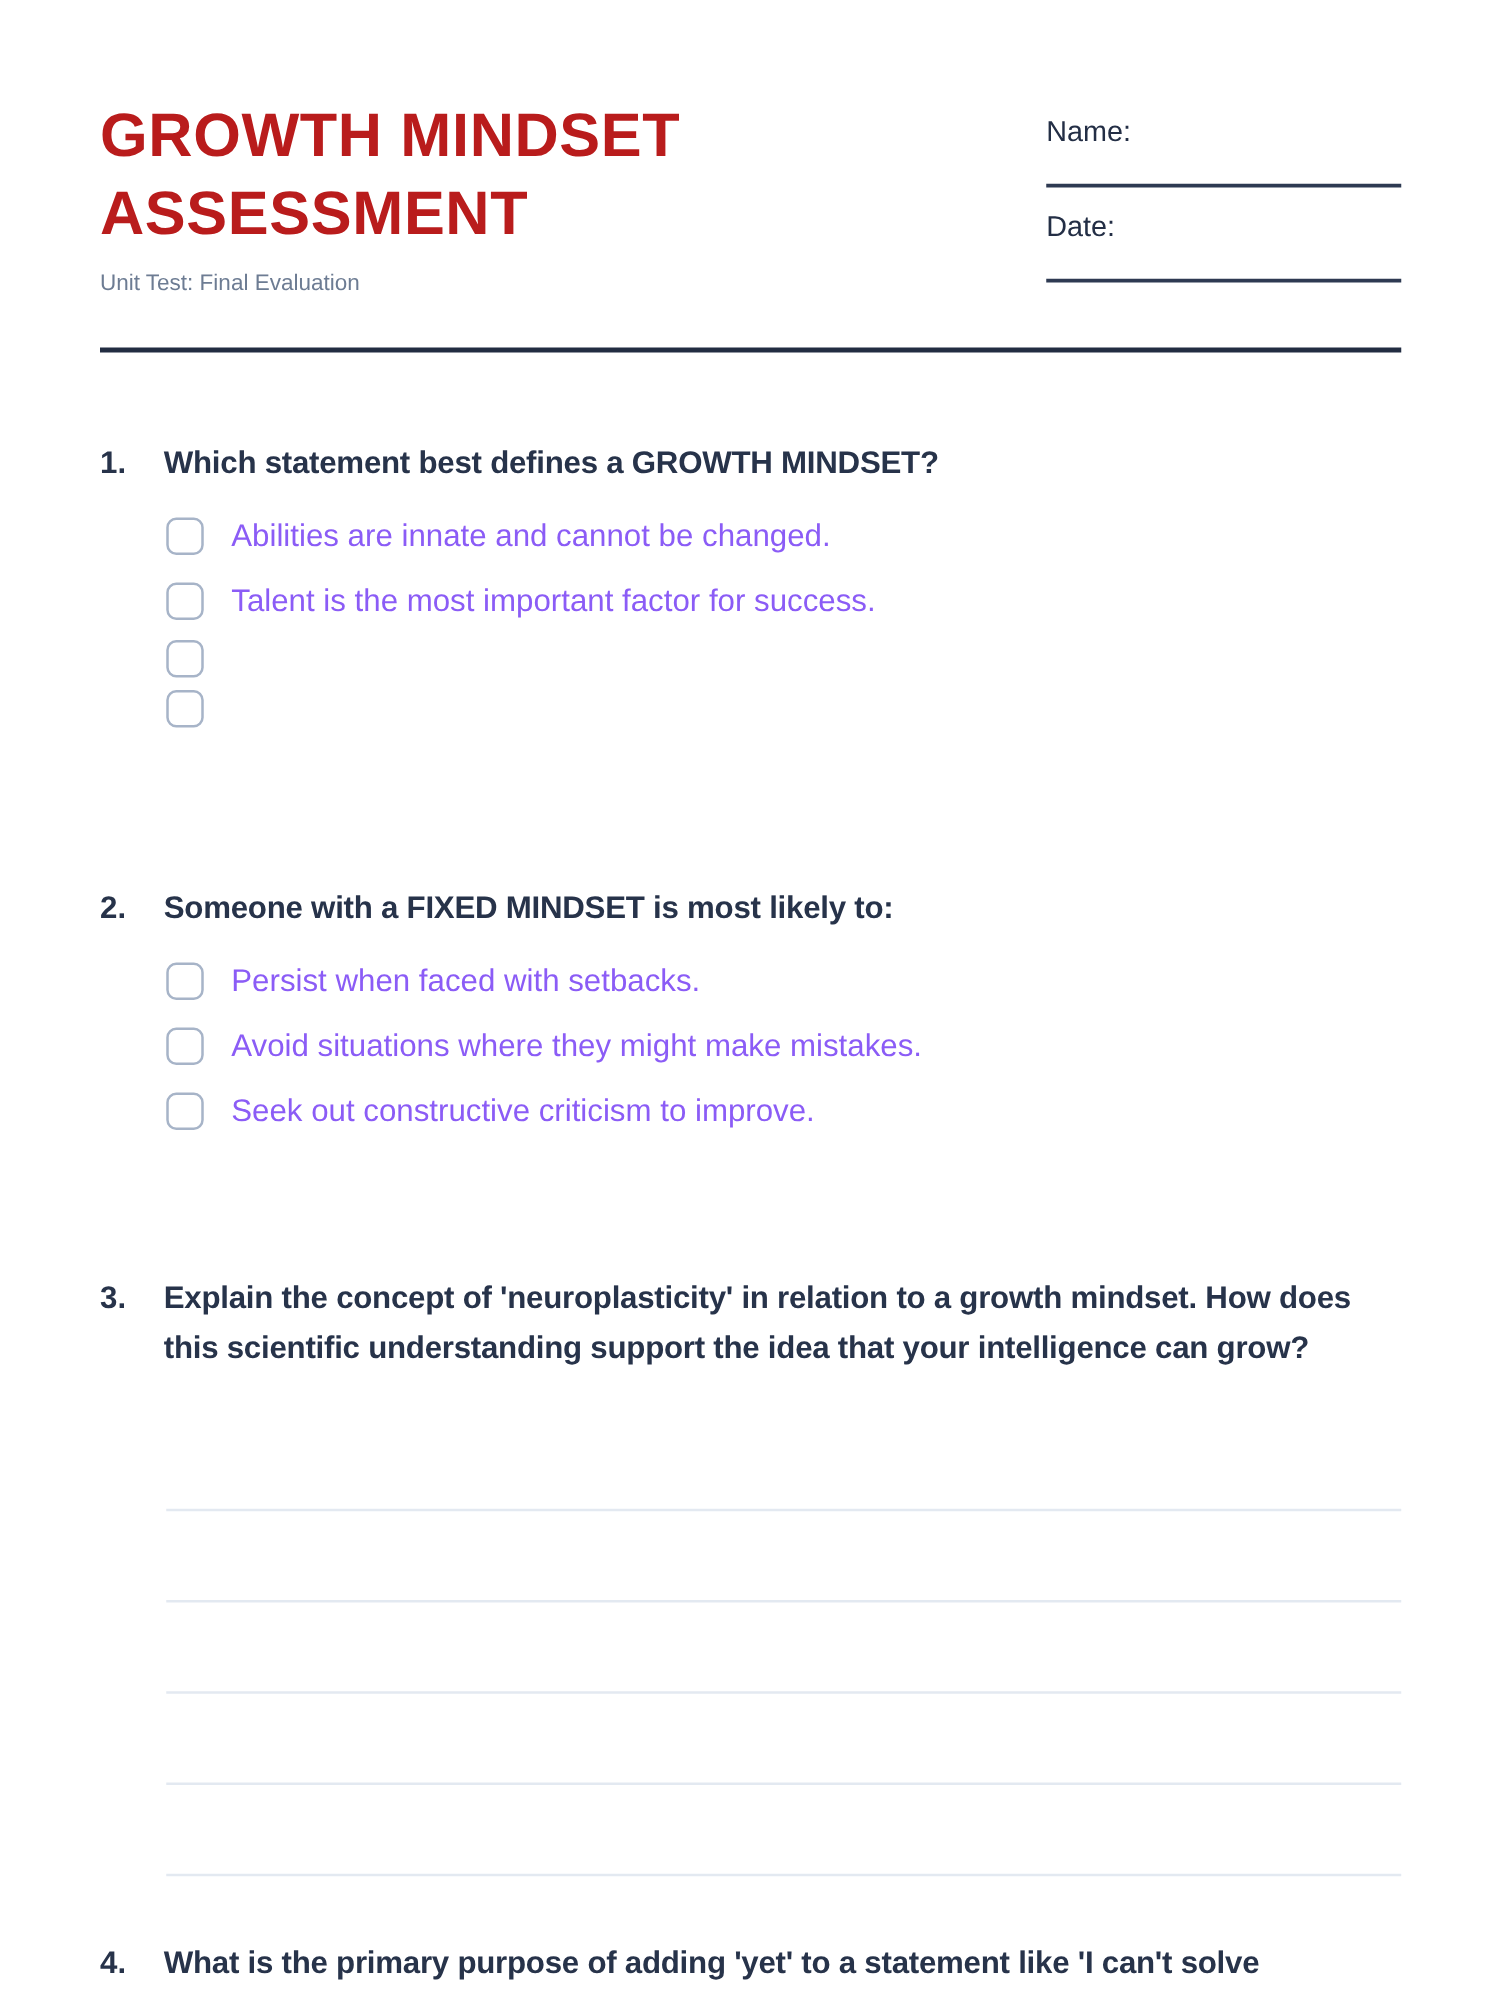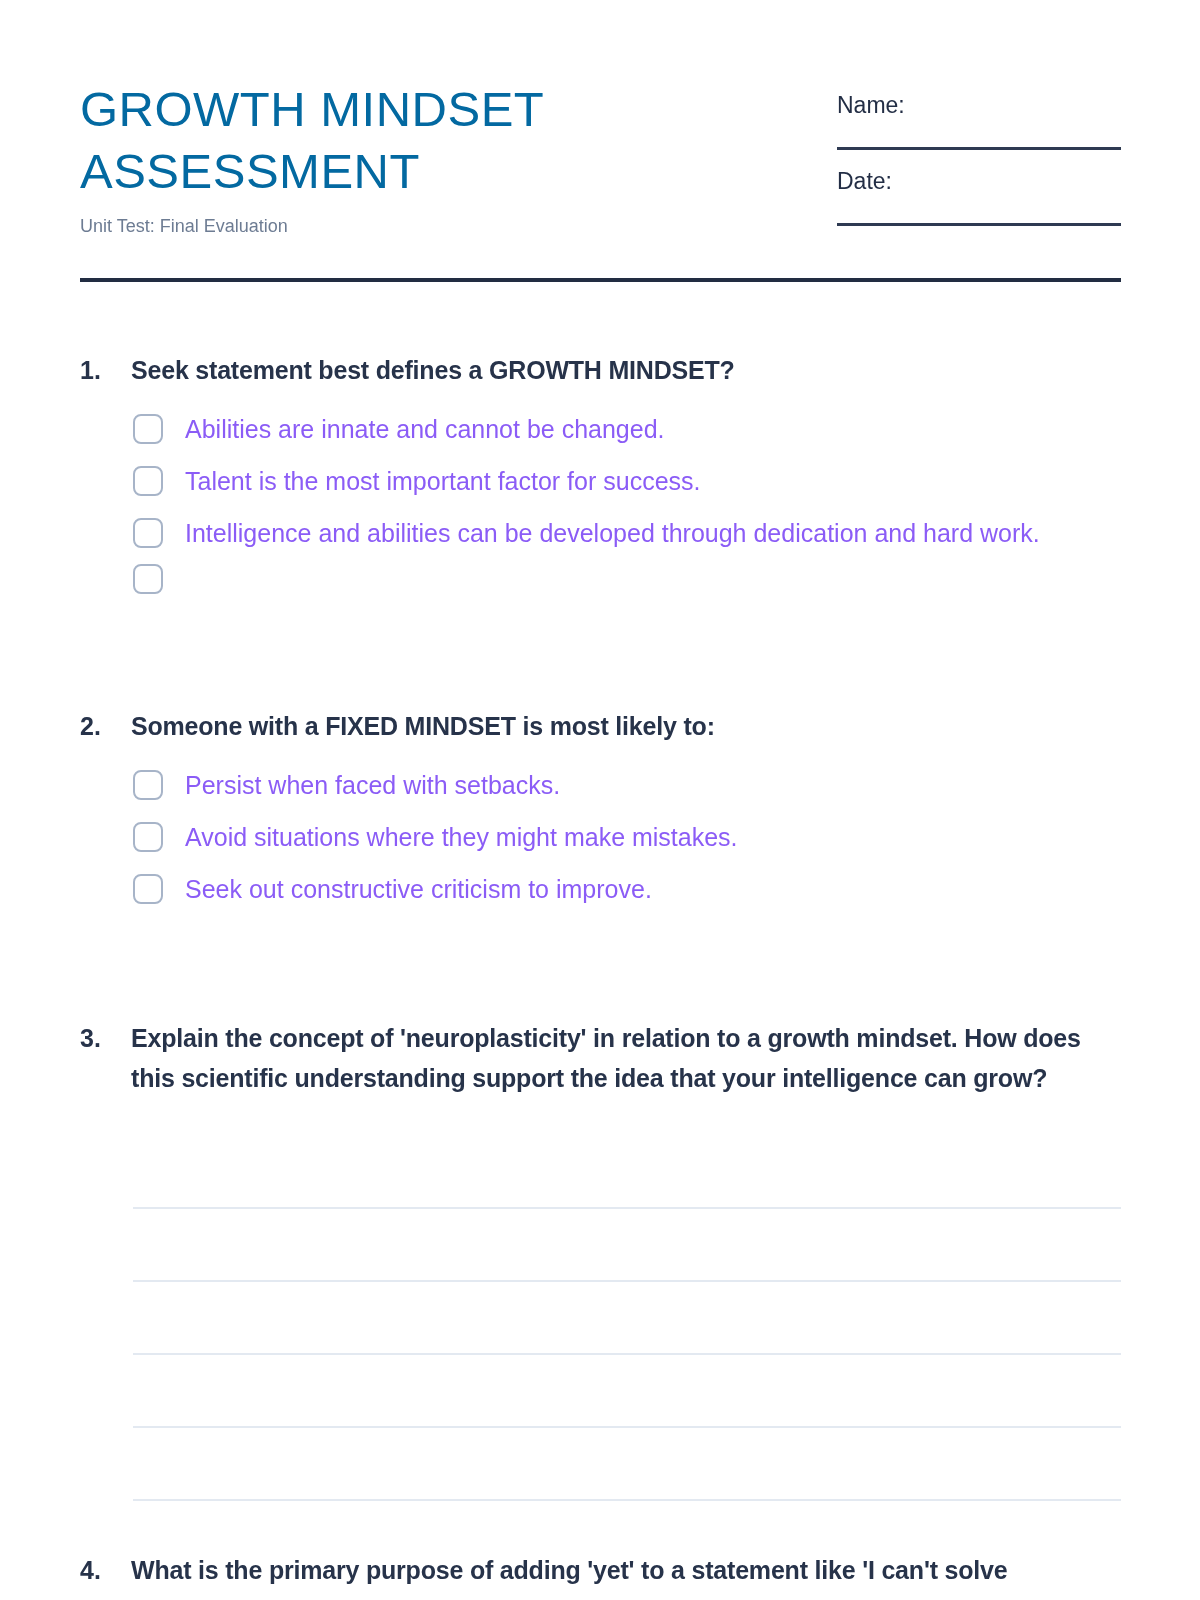--- a/index.html
+++ b/index.html
@@ -14,23 +14,23 @@
 
   
   .header-left {
     position: absolute;
     left: 80px; top: 78px;
     width: 640px;
   }
   .title {
     font-size: 49px;
     line-height: 62px;
-    font-weight: 400;
+    font-weight: 700;
     letter-spacing: 0.5px;
-    color: #0369a1;
+    color: #b91c1c;
     max-width: 580px;
     text-transform: uppercase;
   }
   .subtitle {
     margin-top: 6px;
     font-size: 18px;
     line-height: 36px;
     font-weight: 400;
     color: #6d7c93;
   }
@@ -145,34 +145,33 @@
   <div class="nd-line"></div>
   <div class="nd-label">Date:</div>
   <div class="nd-line"></div>
 </div>
 
 <div class="divider"></div>
 
 <section class="question q1">
   <div class="q-head">
     <span class="q-num">1.</span>
-    <span class="q-text">Seek statement best defines a GROWTH MINDSET?</span>
+    <span class="q-text">Which statement best defines a GROWTH MINDSET?</span>
   </div>
   <div class="options">
     <div class="option">
       <span class="checkbox"></span>
       <span class="option-label">Abilities are innate and cannot be changed.</span>
     </div>
     <div class="option">
       <span class="checkbox"></span>
       <span class="option-label">Talent is the most important factor for success.</span>
     </div>
     <div class="option">
       <span class="checkbox"></span>
-      <span class="option-label">Intelligence and abilities can be developed through dedication and hard work.</span>
     </div>
     <div class="option">
       <span class="checkbox"></span>
     </div>
   </div>
 </section>
 
 <section class="question q2">
   <div class="q-head">
     <span class="q-num">2.</span>

